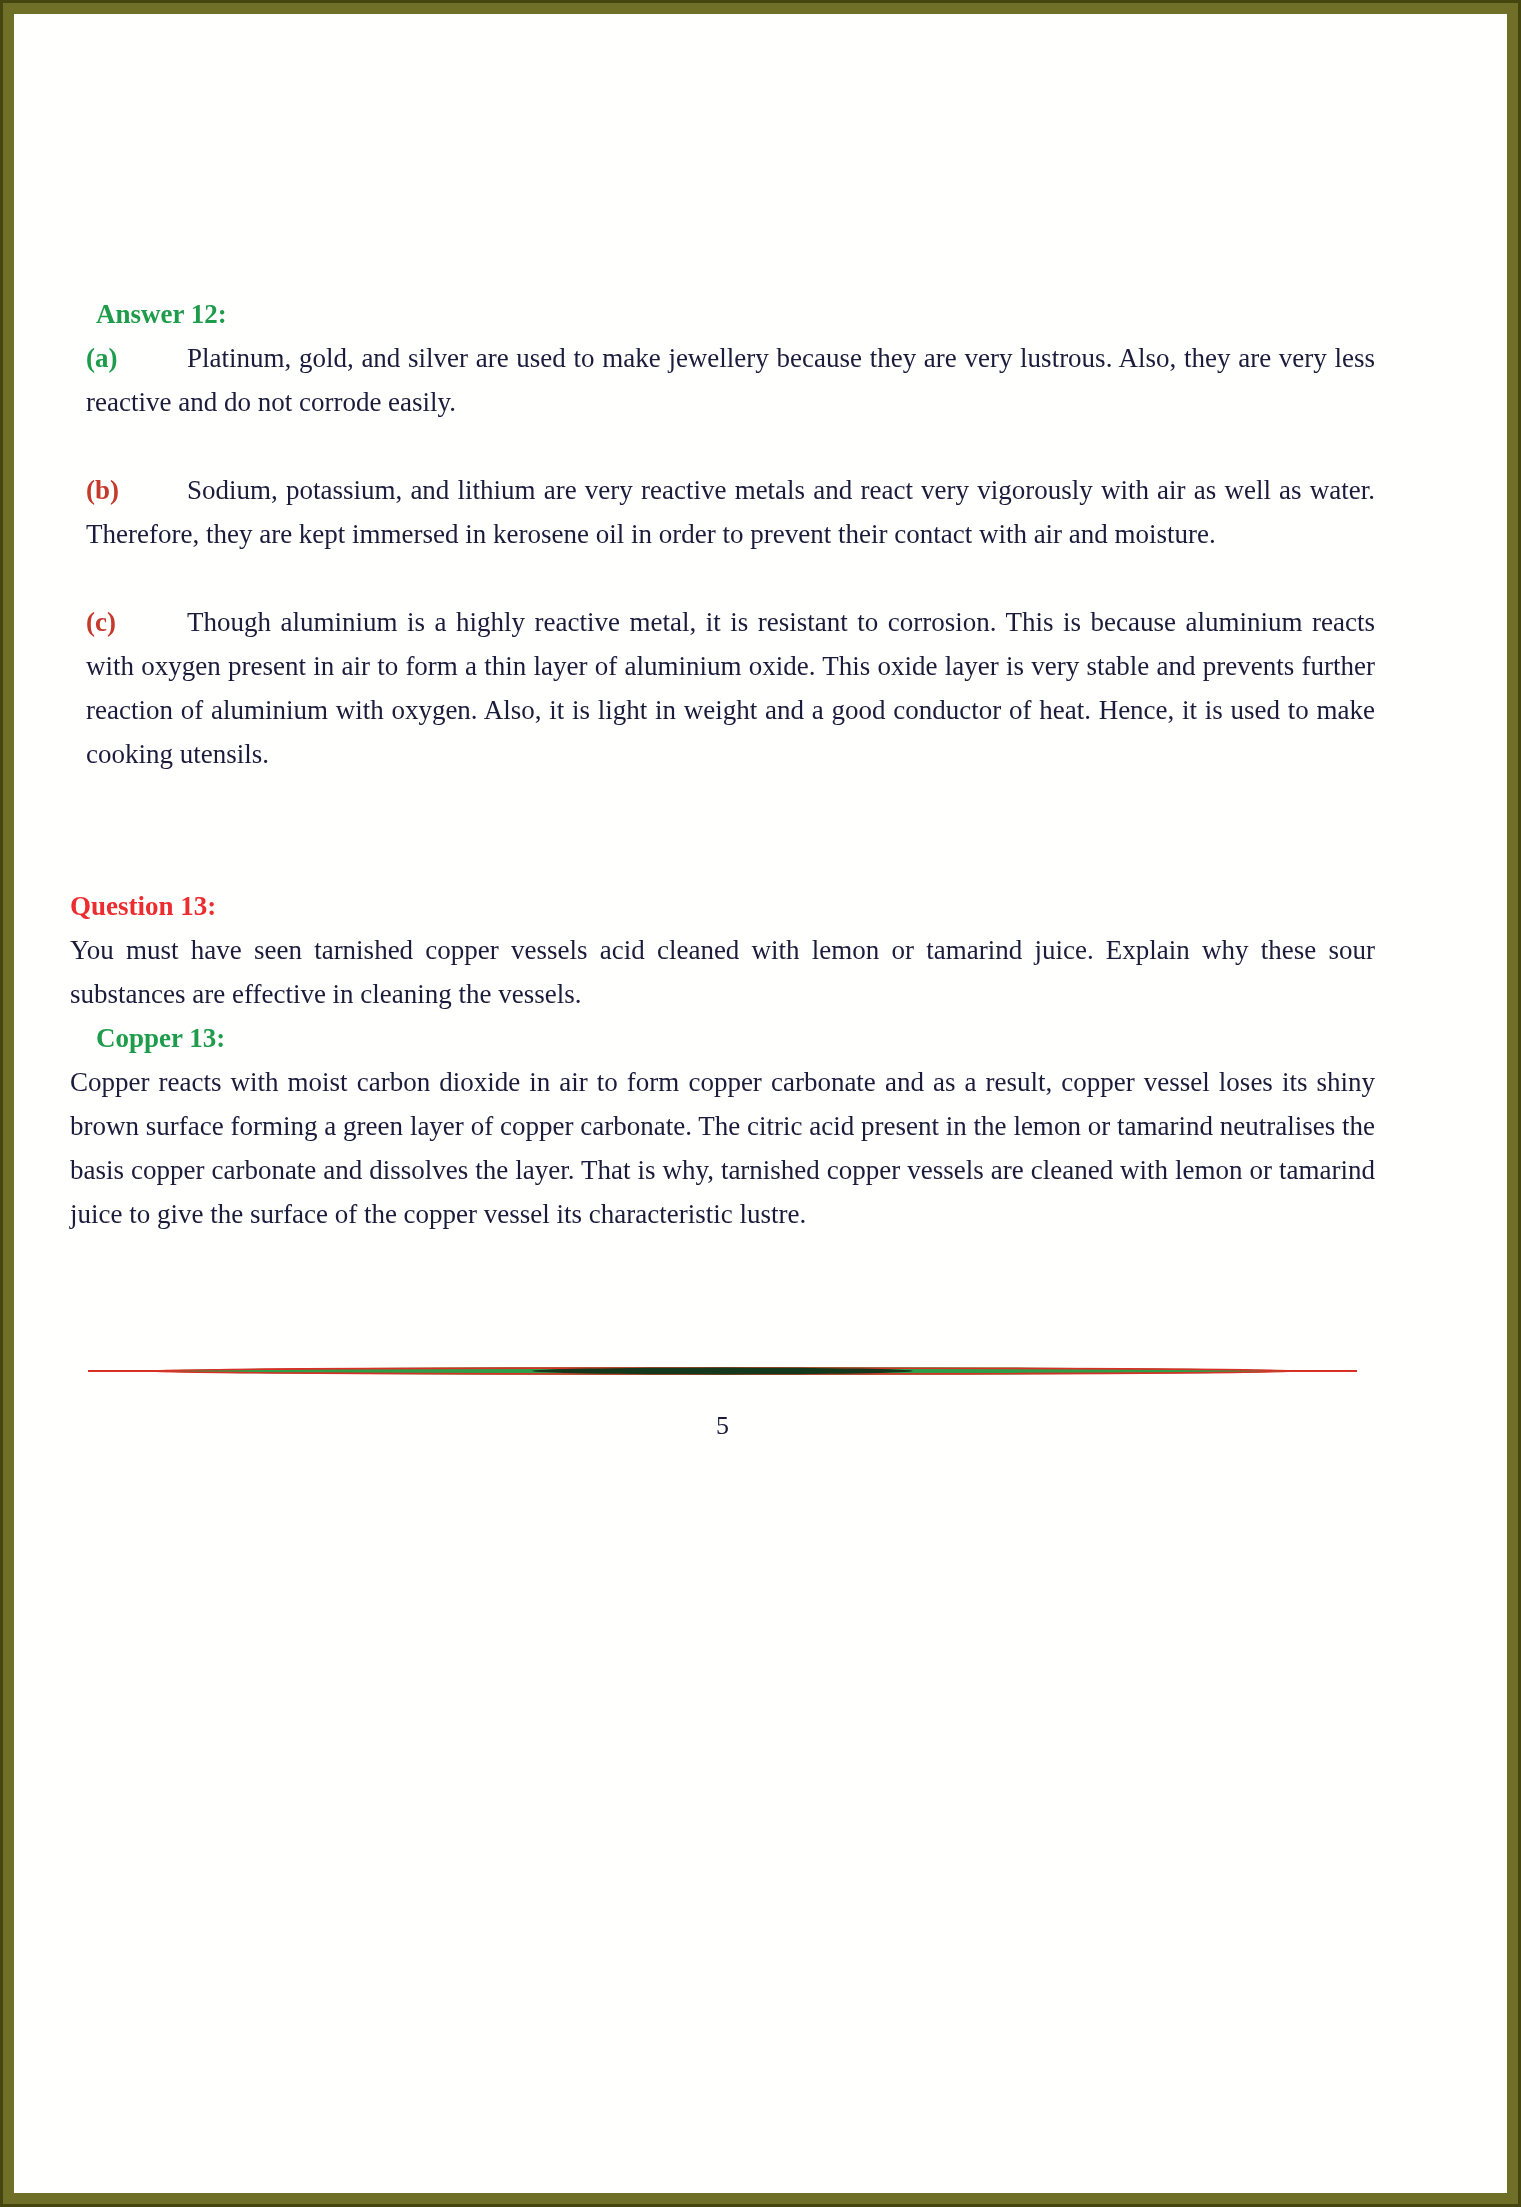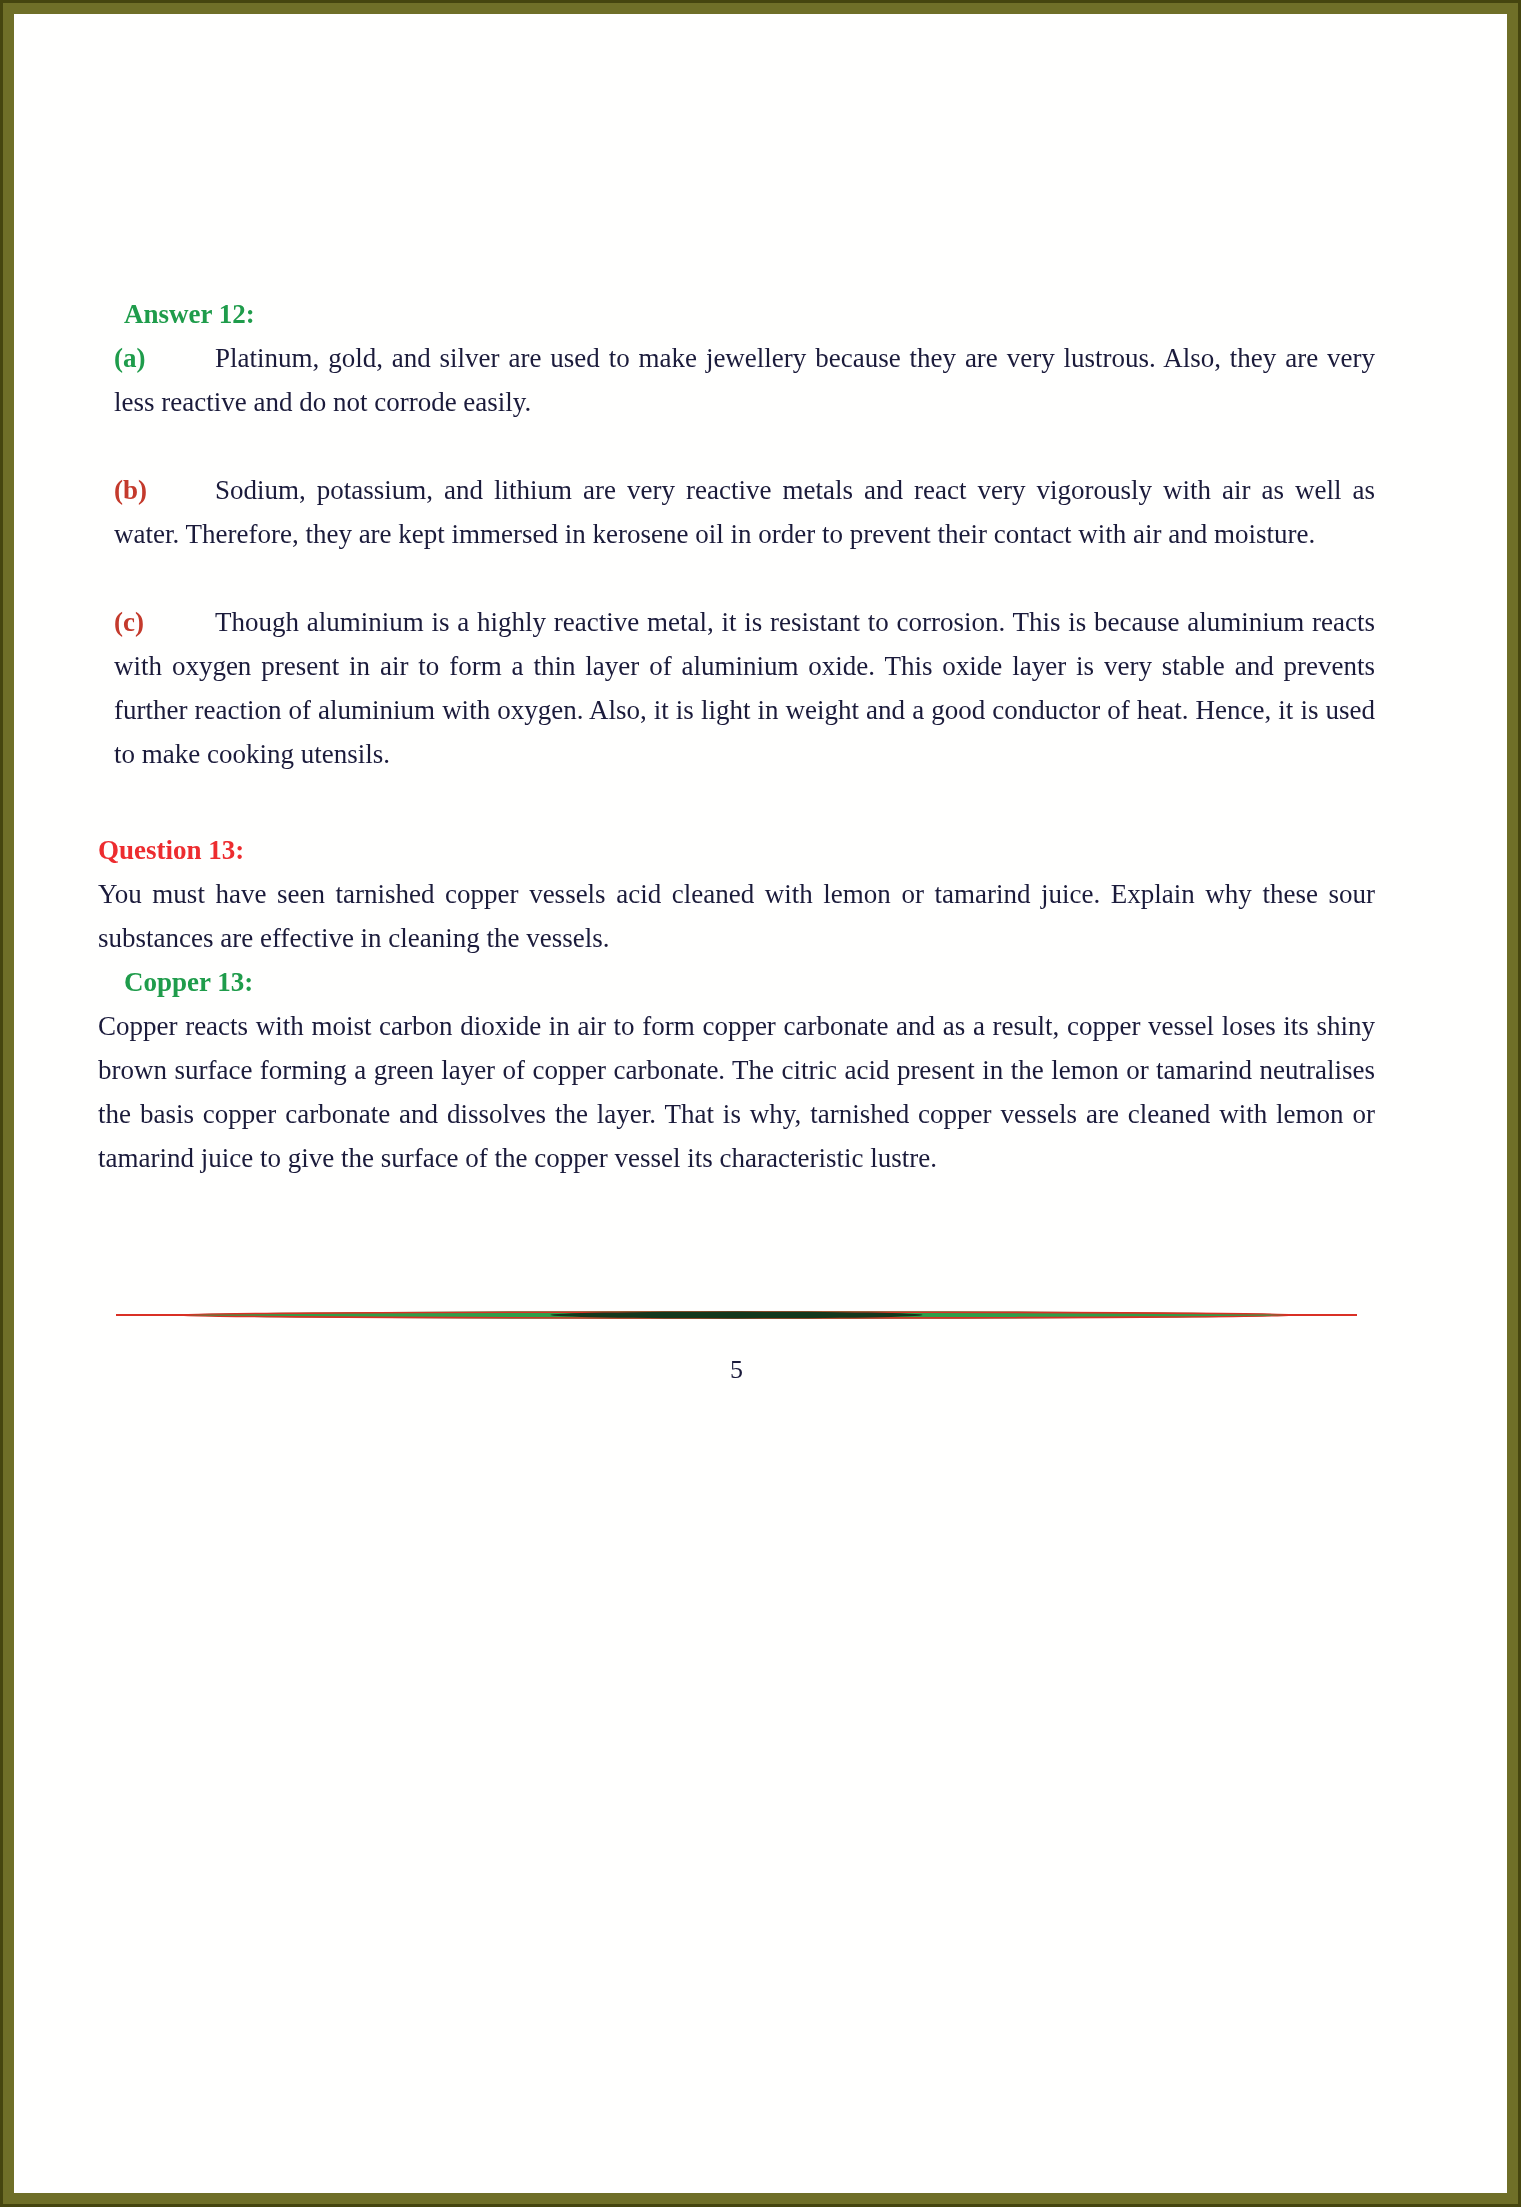--- a/index.html
+++ b/index.html
@@ -21,21 +21,21 @@
     width: 100%;
     height: 100%;
     box-sizing: border-box;
     background: #fffffe;
     overflow: hidden;
     position: relative;
   }
 
   .content {
     box-sizing: border-box;
-    padding: 278px 132px 0 84px;
+    padding: 278px 132px 0 56px;
     font-family: "Liberation Serif", "DejaVu Serif", serif;
     font-size: 27px;
     line-height: 44px;
     color: #1b1b3b;
   }
 
   p { margin: 0; }
 
   .body-text {
     text-align: justify;
@@ -60,21 +60,21 @@
 
   .part-label {
     font-weight: bold;
     display: inline-block;
     min-width: 101px;
   }
 
   .label-green { color: #1f9c4b; }
   .label-red   { color: #c43a2c; }
 
-  .q13-block { margin-top: 52px; }
+  .q13-block { margin-top: 108px; }
   .q14-block { margin-top: 116px; }
   .q14-text  { margin-top: 20px; }
 
   .divider-wrap {
     margin-top: 128px;
     padding: 0 18px;
   }
 
   .divider-svg { display: block; width: 100%; height: 14px; }
 

